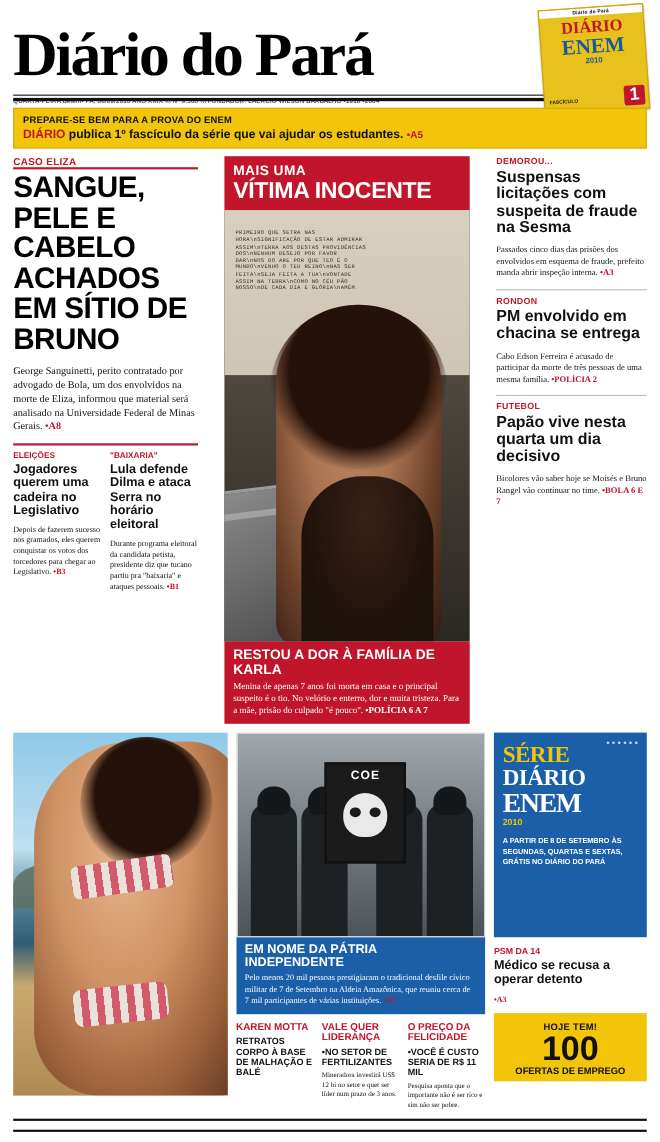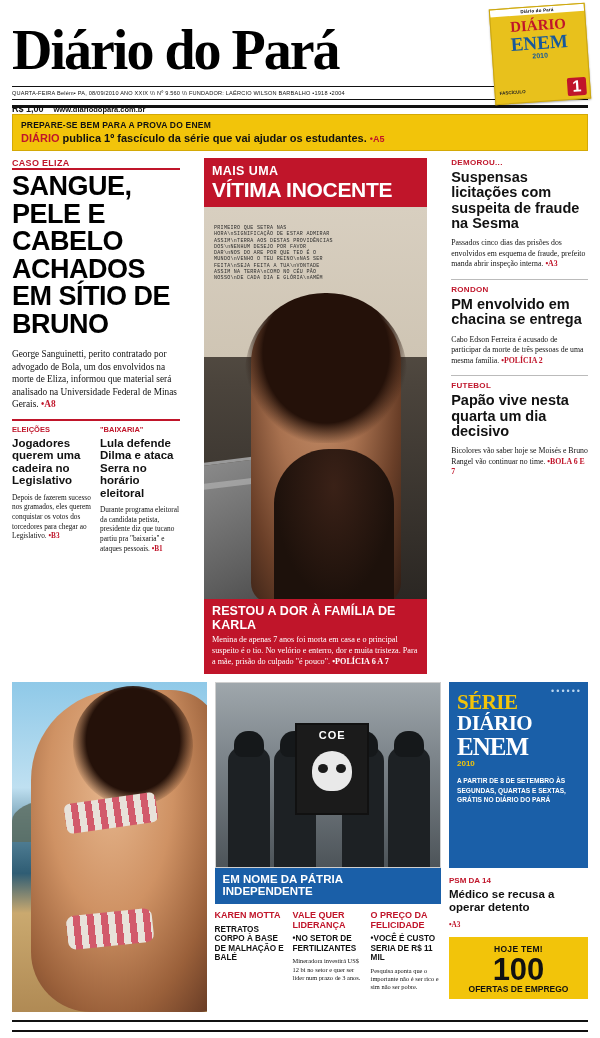--- a/index.html
+++ b/index.html
@@ -7,21 +7,21 @@
     width: 600px; height: 1038px;
     background: #ffffff;
     font-family: "Liberation Sans", sans-serif;
     color: #111;
     overflow: hidden;
     position: relative;
   }
   .page { width: 600px; height: 1038px; position: relative; padding: 0 12px; }
 
   
-  .masthead { position: relative; height: 108px; border-bottom: 3px solid #111; }
+  .masthead { position: relative; height: 92px; border-bottom: 3px solid #111; }
   .logo {
     font-family: "Liberation Serif", serif;
     font-weight: bold;
     font-size: 56px;
     letter-spacing: -2px;
     line-height: 1;
     padding-top: 22px;
     color: #000;
   }
   .mast-rule { height: 1px; background: #111; margin-top: 8px; }
@@ -181,21 +181,21 @@
     border-radius: 60px;
   }
   .sidecred { position:absolute; left:-7px; top:40px; transform: rotate(-90deg); font-size:4.5px; color:#555; letter-spacing:.5px;}
 
   .coe-photo {
     height: 186px; position: relative; overflow: hidden;
     background: linear-gradient(180deg,#9fa7ac 0%,#7d858b 40%,#4d5459 100%);
     border: 1px solid #cfcfcf;
   }
   .coe-banner {
-    position:absolute; left:52%; top:40px; transform: translateX(-50%);
+    position:absolute; left:52%; top:26px; transform: translateX(-50%);
     width: 74px; height: 92px; background:#1b1b1b; border: 2px solid #111;
   }
   .coe-banner .coe-t { color:#fff; font-weight:bold; font-size: 11px; text-align:center; margin-top:4px; letter-spacing:1px;}
   .coe-banner .skull {
     width: 40px; height: 40px; margin: 10px auto 0; border-radius: 50% 50% 45% 45%;
     background: #e9e9e9; position: relative;
   }
   .coe-banner .skull:before, .coe-banner .skull:after{
     content:""; position:absolute; top:13px; width:10px; height:9px; background:#1b1b1b; border-radius:50%;
   }
@@ -393,20 +393,24 @@
         <div class="soldier" style="right:10px;">
             <div class="helm"></div>
           </div>
         <div class="coe-banner">
           <div class="coe-t">COE</div>
           <div class="skull"></div>
         </div>
       </div>
       <div class="cap-blue">
         <div class="t">EM NOME DA PÁTRIA INDEPENDENTE</div>
+        <div class="b">
+          <span>Pelo menos 20 mil pessoas prestigiaram o tradicional desfile cívico militar de 7 de Setembro na Aldeia Amazônica, que reuniu cerca de 7 mil participantes de várias instituições.</span>
+          <span class="ref">•A7</span>
+        </div>
       </div>
 
       <div class="trio">
         <div class="c">
           <div class="k">KAREN MOTTA</div>
           <div class="h">RETRATOS CORPO À BASE DE MALHAÇÃO E BALÉ</div>
           <div class="bd"></div>
         </div>
         <div class="c">
           <div class="k">VALE QUER LIDERANÇA</div>

